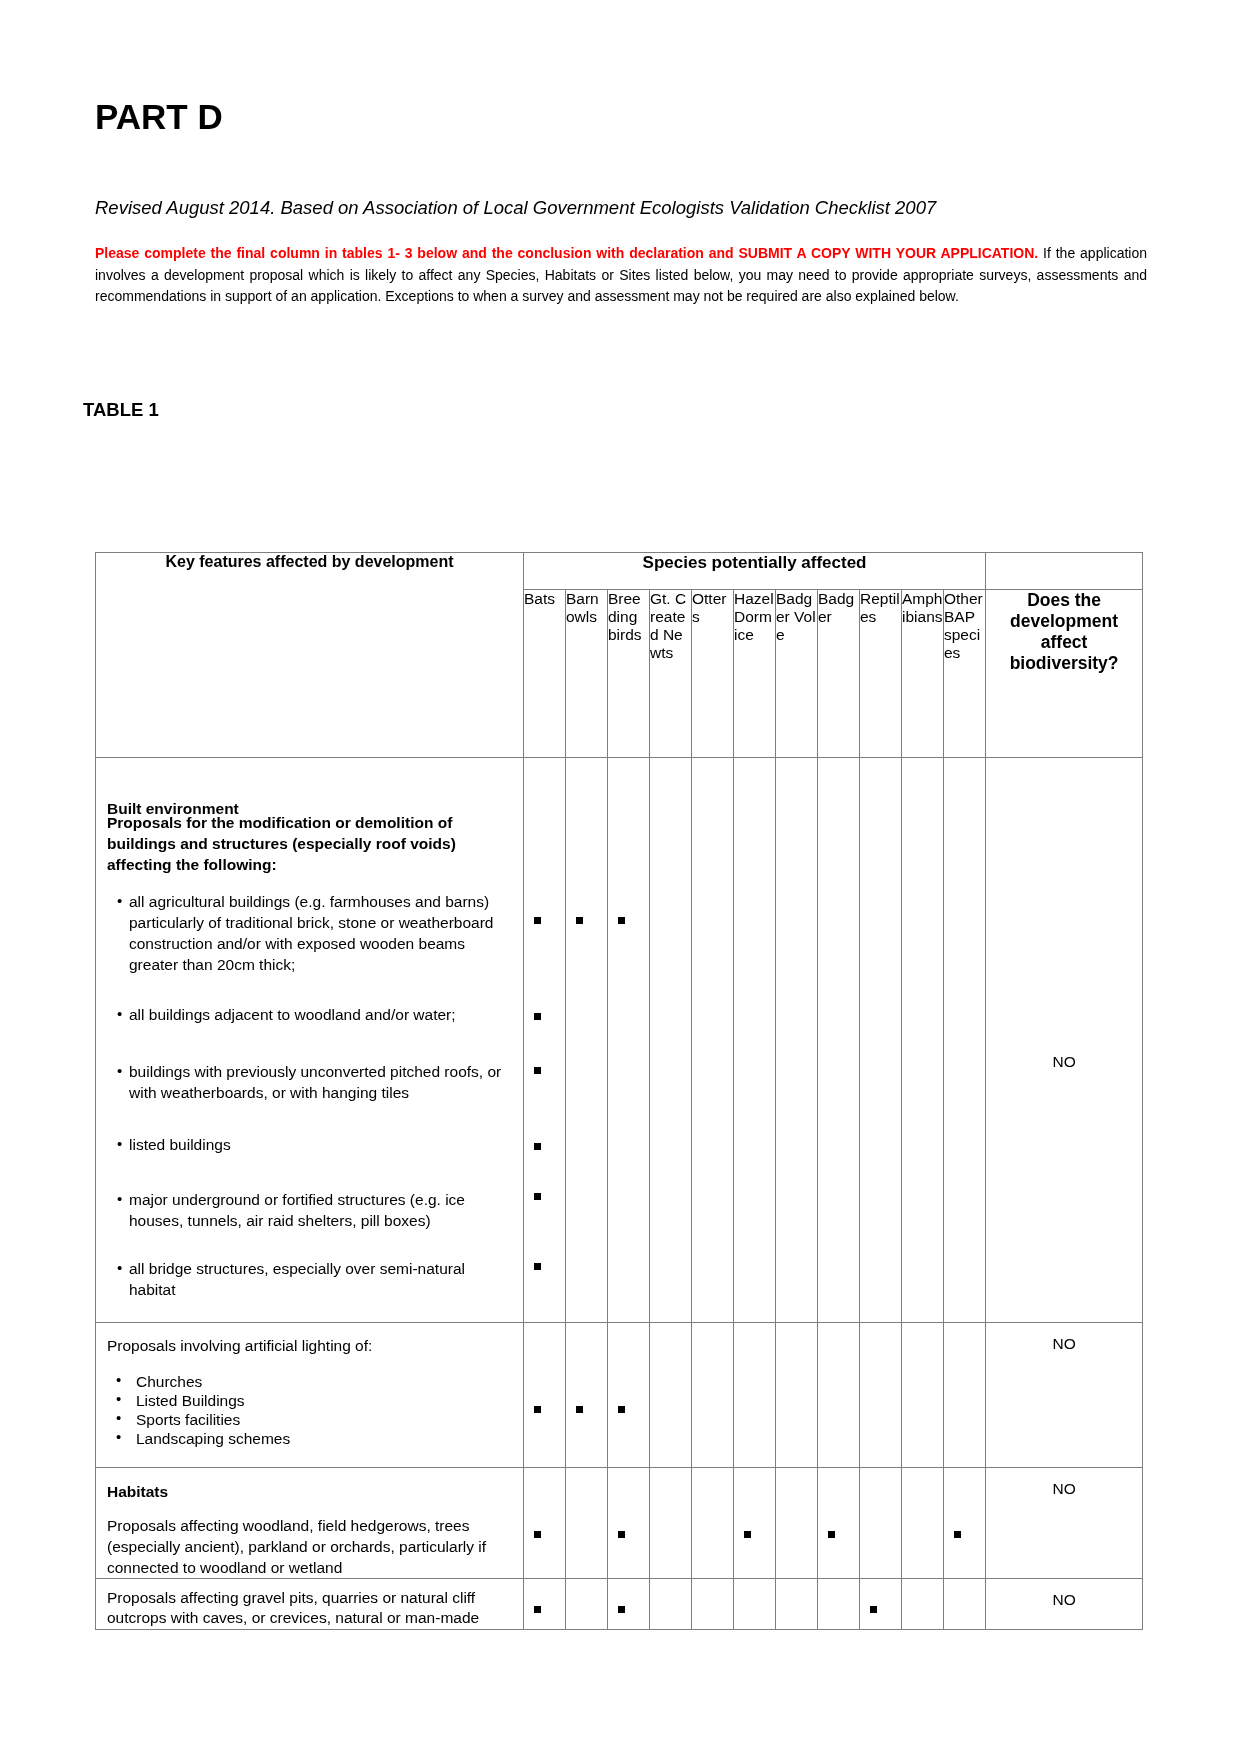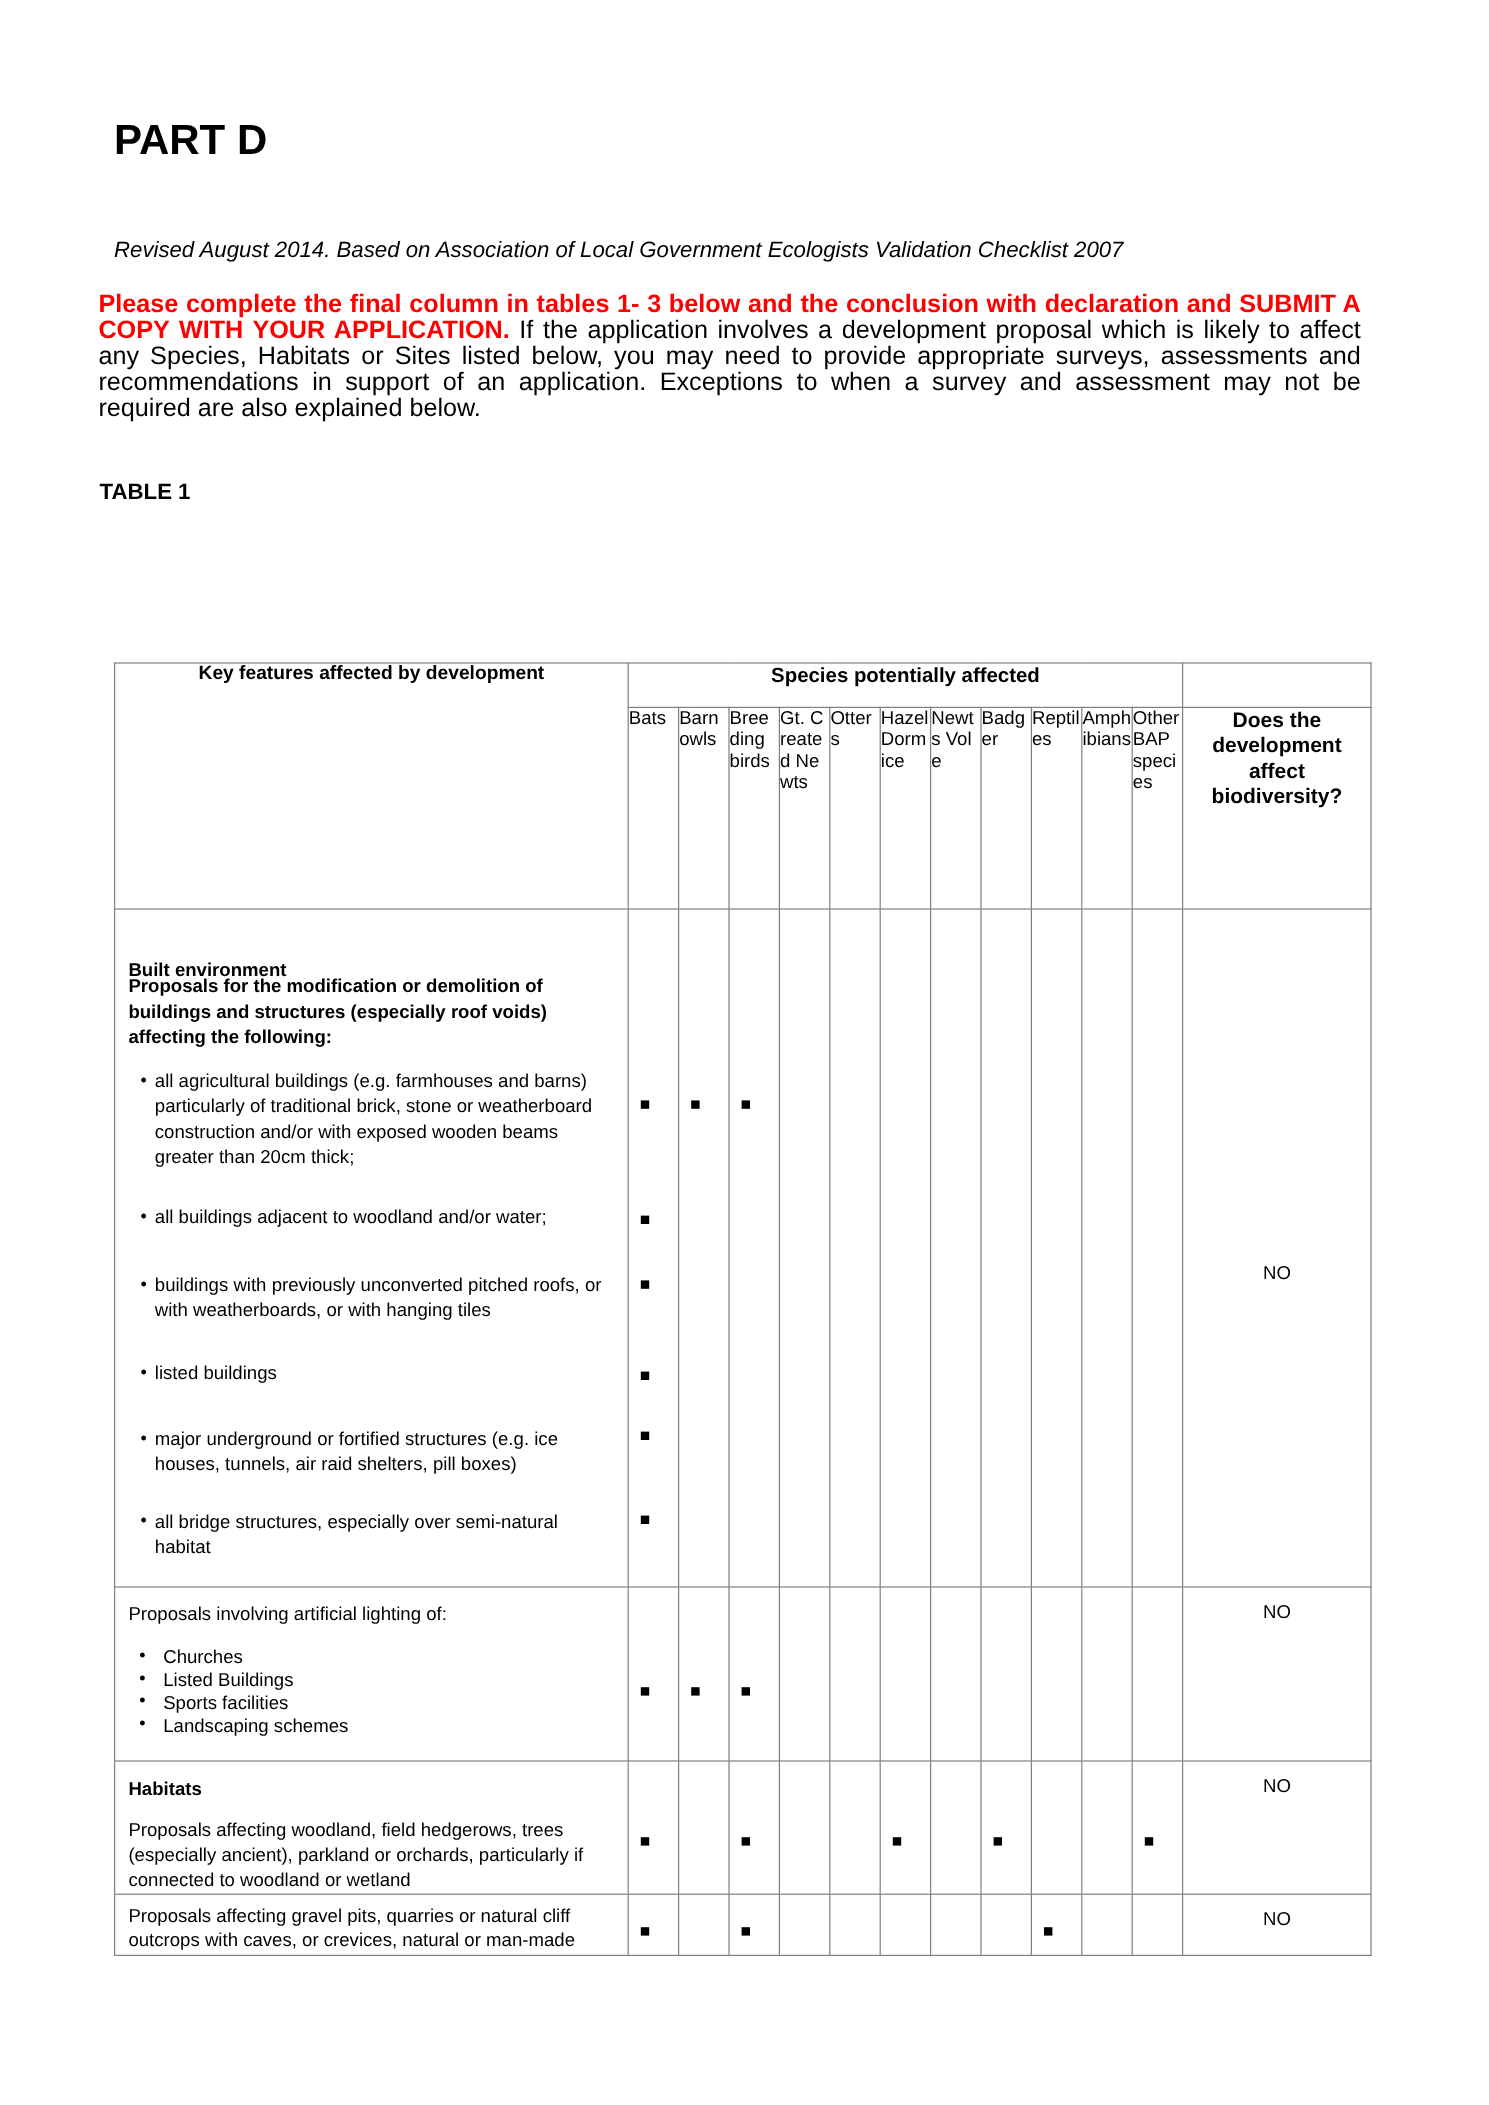--- a/index.html
+++ b/index.html
@@ -1,21 +1,21 @@
 <!DOCTYPE html>
 <html><head>
 <meta charset="utf-8">
 <style>
   html,body{margin:0;padding:0;background:#ffffff;}
   body{width:1241px;height:1754px;font-family:"Liberation Sans",sans-serif;color:#000;}
   .page{position:relative;width:1241px;height:1740px;overflow:hidden;}
 
   .title{position:absolute;left:95px;top:96px;font-size:35px;line-height:42px;font-weight:bold;letter-spacing:0;}
   .subtitle{position:absolute;left:95px;top:197px;width:1052px;font-size:18.5px;font-style:italic;}
-  .notice{position:absolute;left:82px;top:243px;width:1052px;font-size:21px;line-height:21.7px;text-align:justify;}
+  .notice{position:absolute;left:95px;top:243px;width:1052px;font-size:14px;line-height:21.7px;text-align:justify;}
   .notice .red{color:#ff0000;font-weight:bold;}
   .tbl-label{position:absolute;left:83px;top:399px;font-size:18.5px;font-weight:bold;}
   .tbl-caption{position:absolute;left:95px;top:421px;width:1052px;font-size:18.5px;line-height:22px;font-weight:bold;text-align:justify;}
 
   table.t1{position:absolute;left:95px;top:552px;width:1047px;border-collapse:collapse;table-layout:fixed;}
   table.t1 td{border:1px solid #7f7f7f;padding:0;vertical-align:top;}
 
   td.keyhead{text-align:center;vertical-align:middle;font-weight:bold;font-size:16px;padding:0 20px;}
   td.sph{text-align:center;vertical-align:middle;font-weight:bold;font-size:17px;}
   td.spname{font-size:15.5px;line-height:18px;padding:5px 6px;word-break:break-all;vertical-align:top;}
@@ -81,21 +81,21 @@
       <td></td>
     </tr>
 
     <tr style="height:168px" id="species-row">
       <td class="spname">Bats</td>
           <td class="spname">Barn owls</td>
           <td class="spname">Breeding birds</td>
           <td class="spname">Gt. Created Newts</td>
           <td class="spname">Otters</td>
           <td class="spname">Hazel Dormice</td>
-          <td class="spname">Newts Vole</td>
+          <td class="spname">Badger Vole</td>
           <td class="spname">Badger</td>
           <td class="spname">Reptiles</td>
           <td class="spname">Amphibians</td>
           <td class="spname">Other BAP species</td>
           <td class="doeshead">Does the development affect biodiversity?</td>
     </tr>
 
     <tr style="height:565px" class="body-row r0">
       <td class="feat">
         <div class="abswrap">

